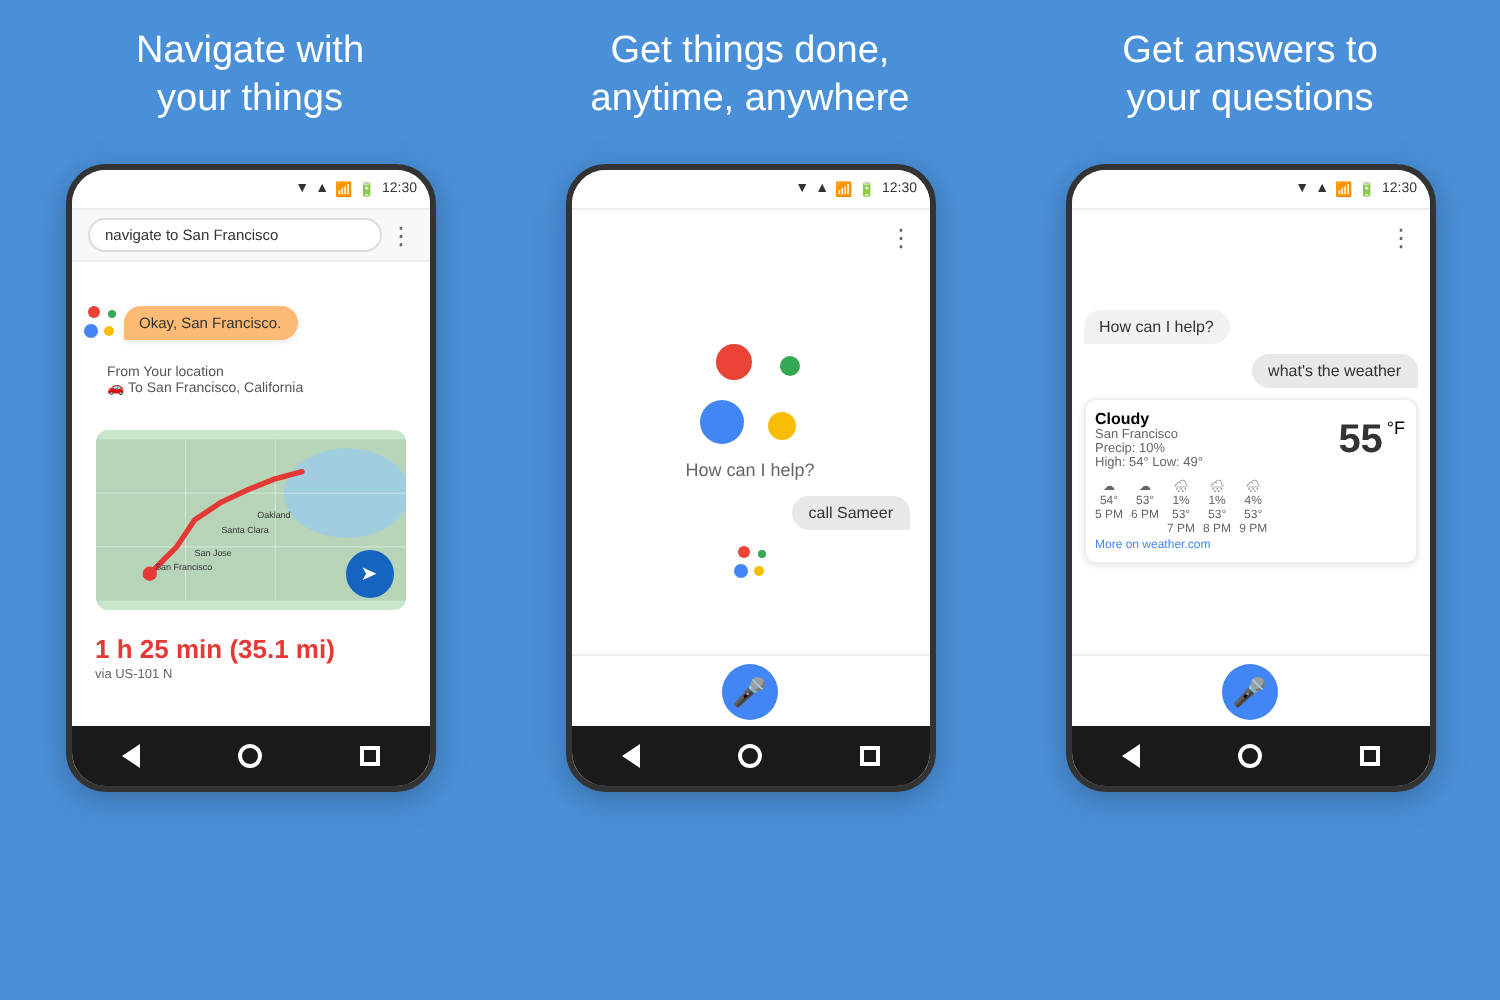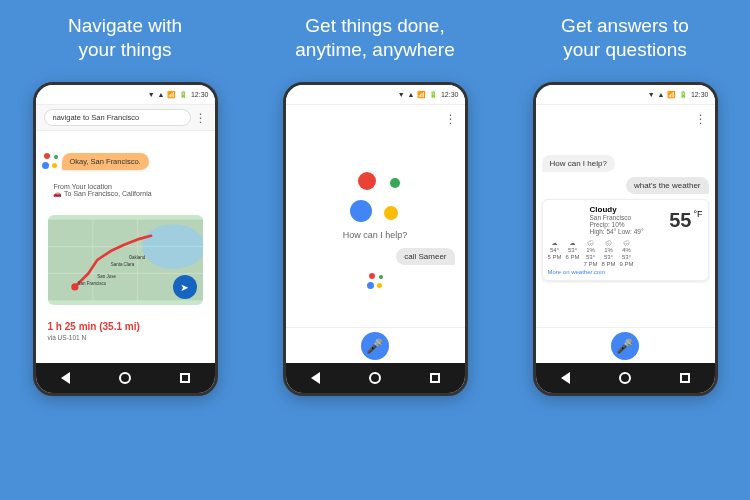--- a/index.html
+++ b/index.html
@@ -189,21 +189,21 @@
       background: white;
       padding: 4px 6px;
       margin: 4px 6px;
       border-radius: 4px;
       font-size: 7px;
     }
 
     .route-time {
       color: #e53935;
       font-weight: bold;
-      font-size: 10px;
+      font-size: 13px;
     }
 
     .navigation-btn {
       position: absolute;
       bottom: 6px;
       right: 6px;
       width: 24px;
       height: 24px;
       border-radius: 50%;
       background: #1565C0;
@@ -307,21 +307,20 @@
       padding: 5px;
       font-size: 7px;
       box-shadow: 0 1px 3px rgba(0,0,0,0.1);
     }
 
     .weather-header {
       display: flex;
       justify-content: space-between;
       align-items: center;
       margin-bottom: 3px;
-      margin-left: 42px;
     }
 
     .weather-title {
       font-weight: bold;
       font-size: 8px;
     }
 
     .weather-temp {
       font-size: 20px;
       font-weight: bold;

